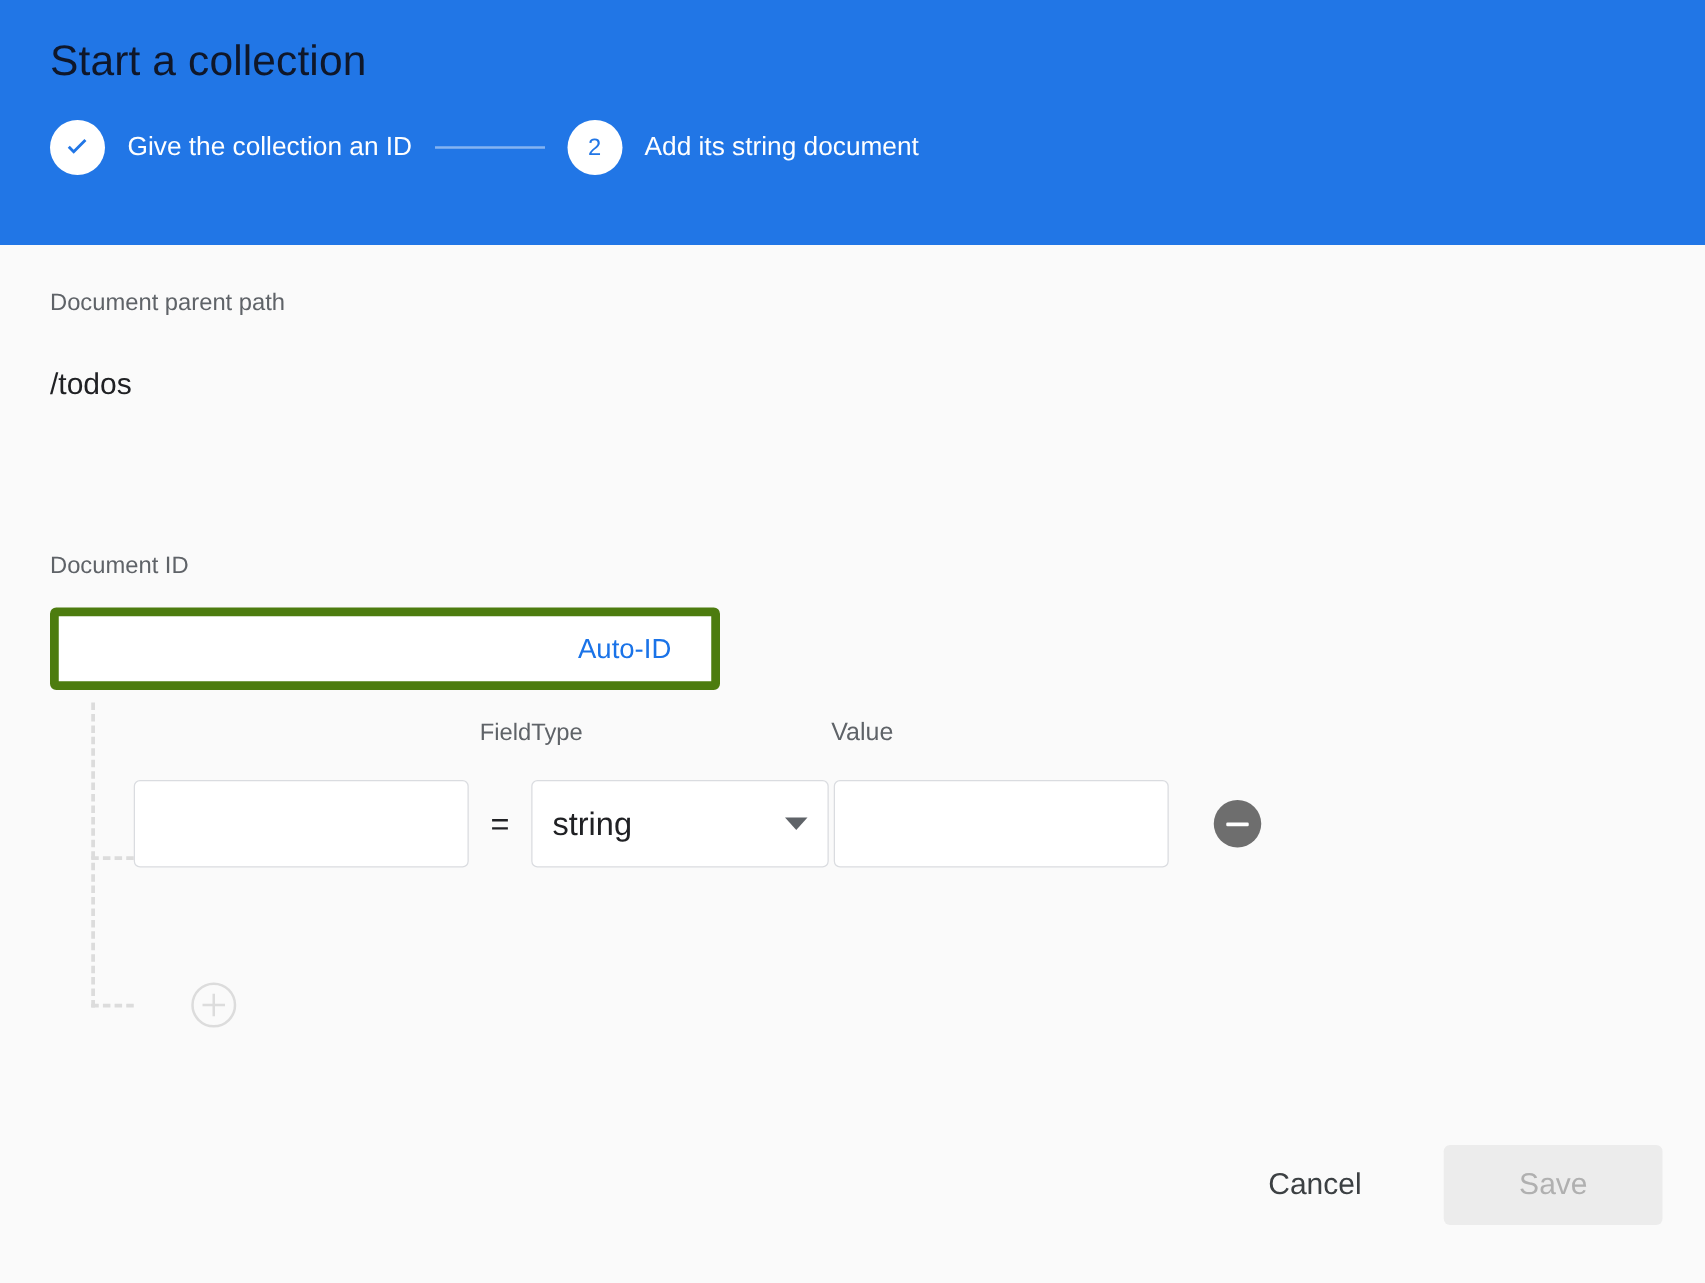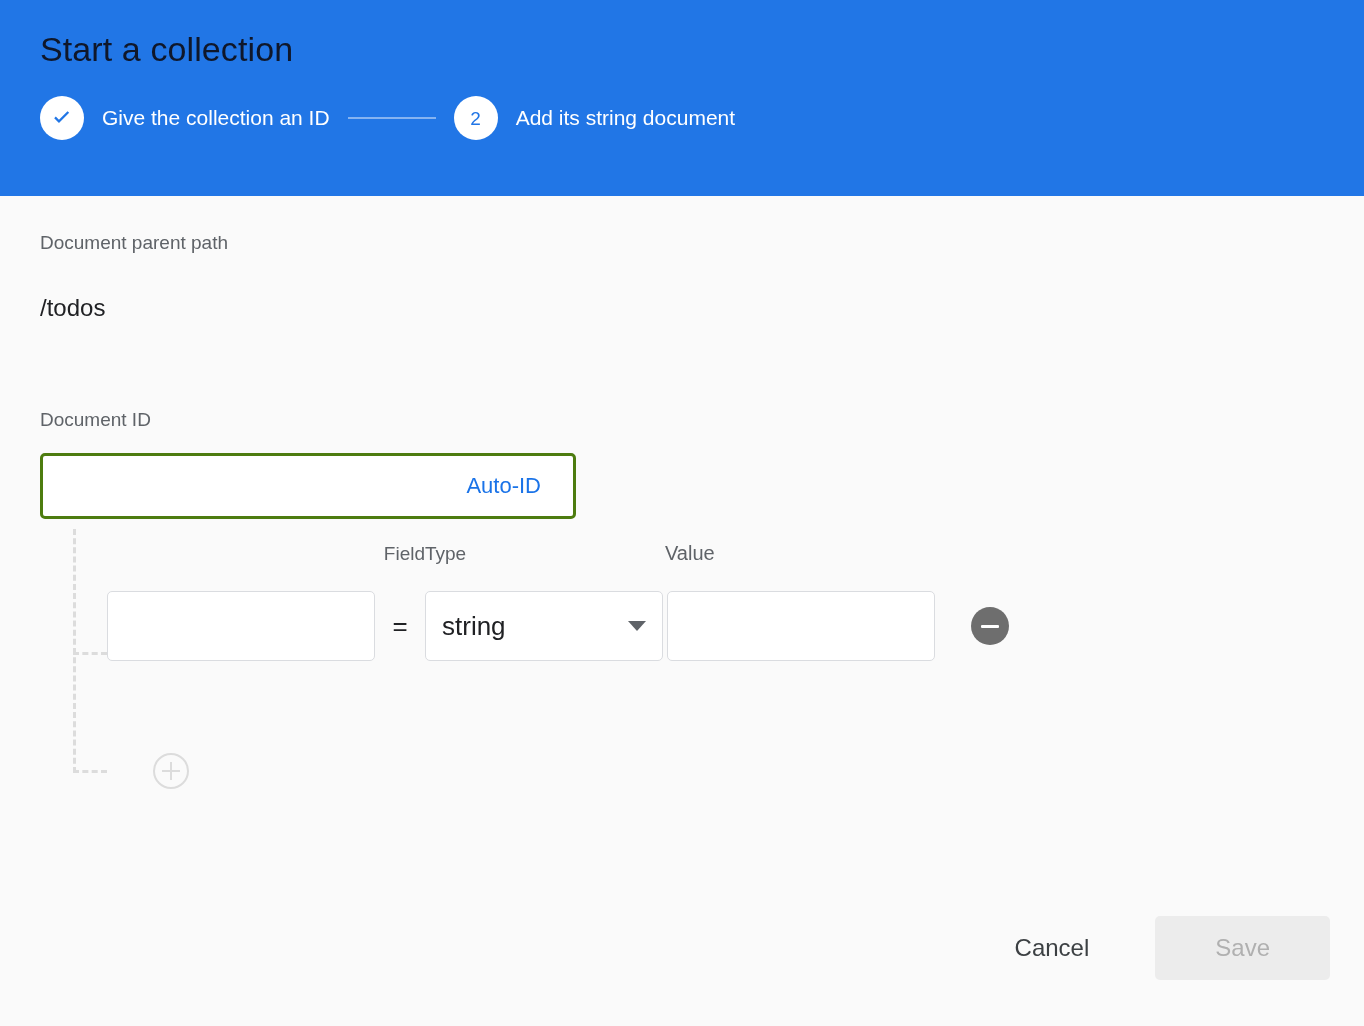--- a/index.html
+++ b/index.html
@@ -101,34 +101,34 @@
     font-weight: 400;
   }
 
   .parent-path-value {
     font-size: 24px;
     color: #202124;
     margin-top: 40px;
   }
 
   .doc-id-block {
-    margin-top: 87px;
+    margin-top: 120px;
   }
 
   .doc-id-label {
     font-size: 19px;
     color: #5f6368;
   }
 
   .doc-id-field {
     margin-top: 22px;
     width: 536px;
     height: 66px;
     background: #ffffff;
-    border: 3px solid #4d7c0f;
+    border: 7px solid #4d7c0f;
     border-radius: 5px;
     display: flex;
     align-items: center;
     justify-content: flex-end;
     padding-right: 30px;
     position: relative;
   }
 
   .doc-id-input {
     position: absolute;

